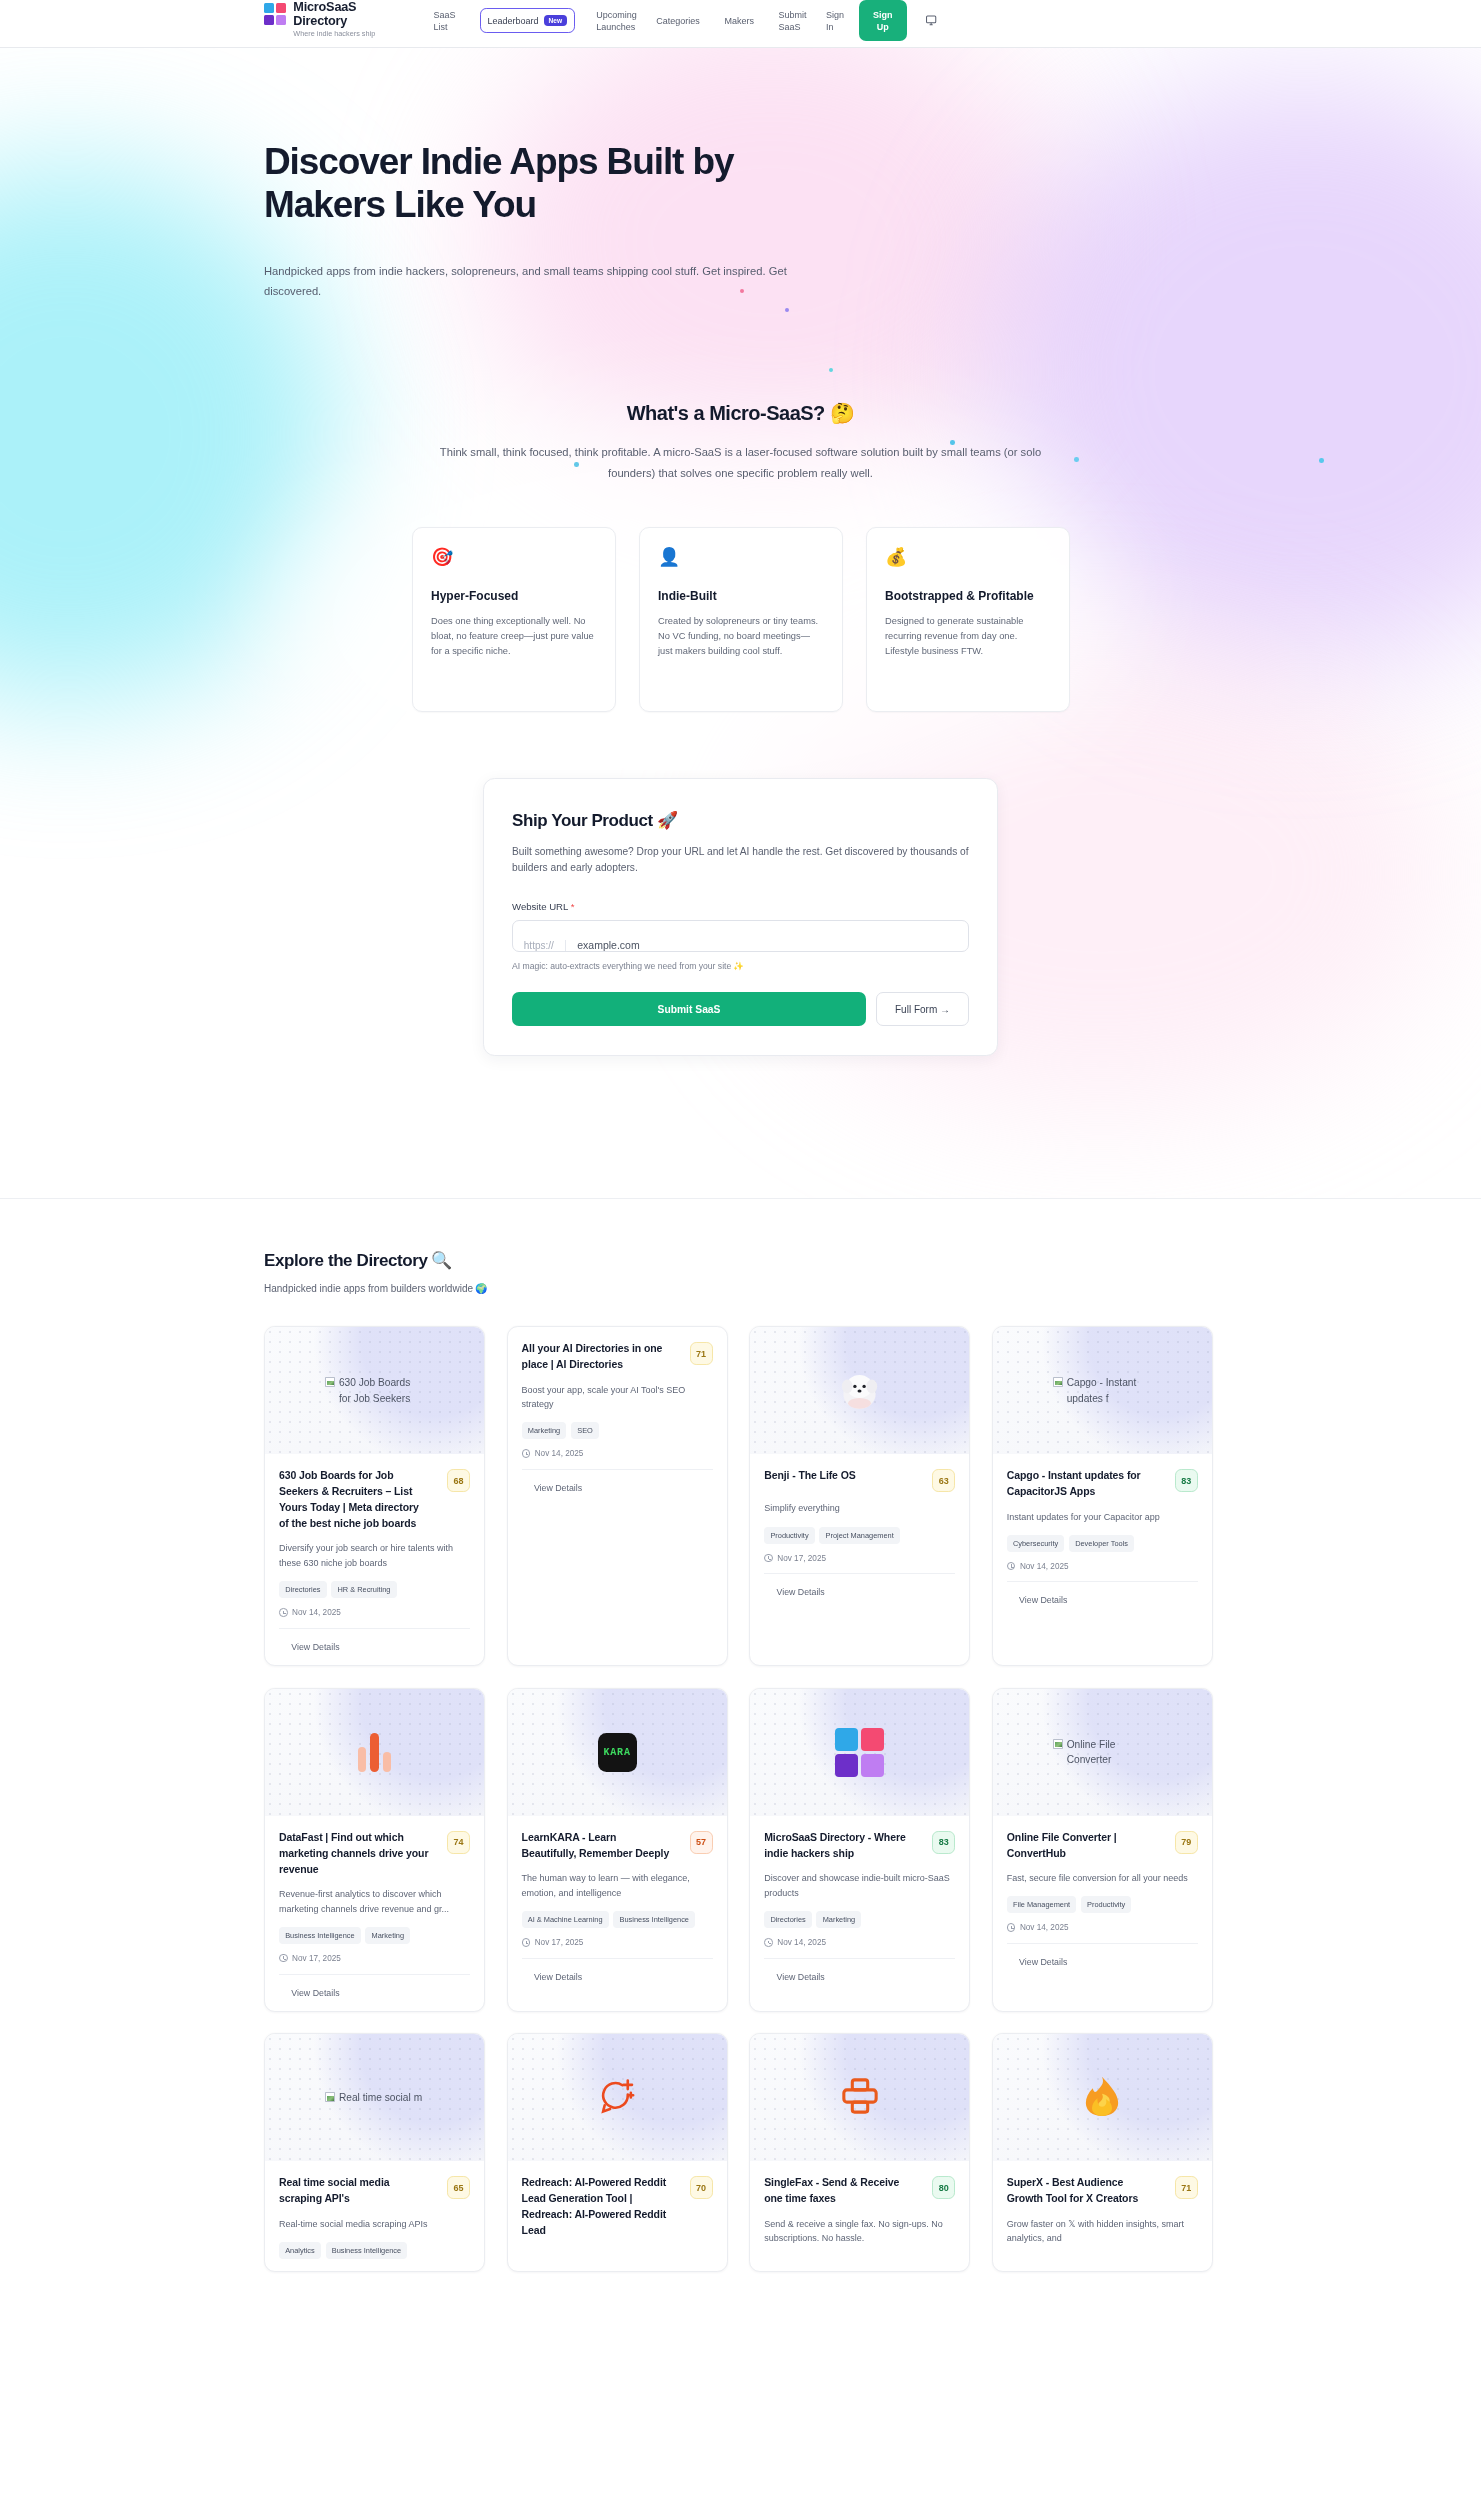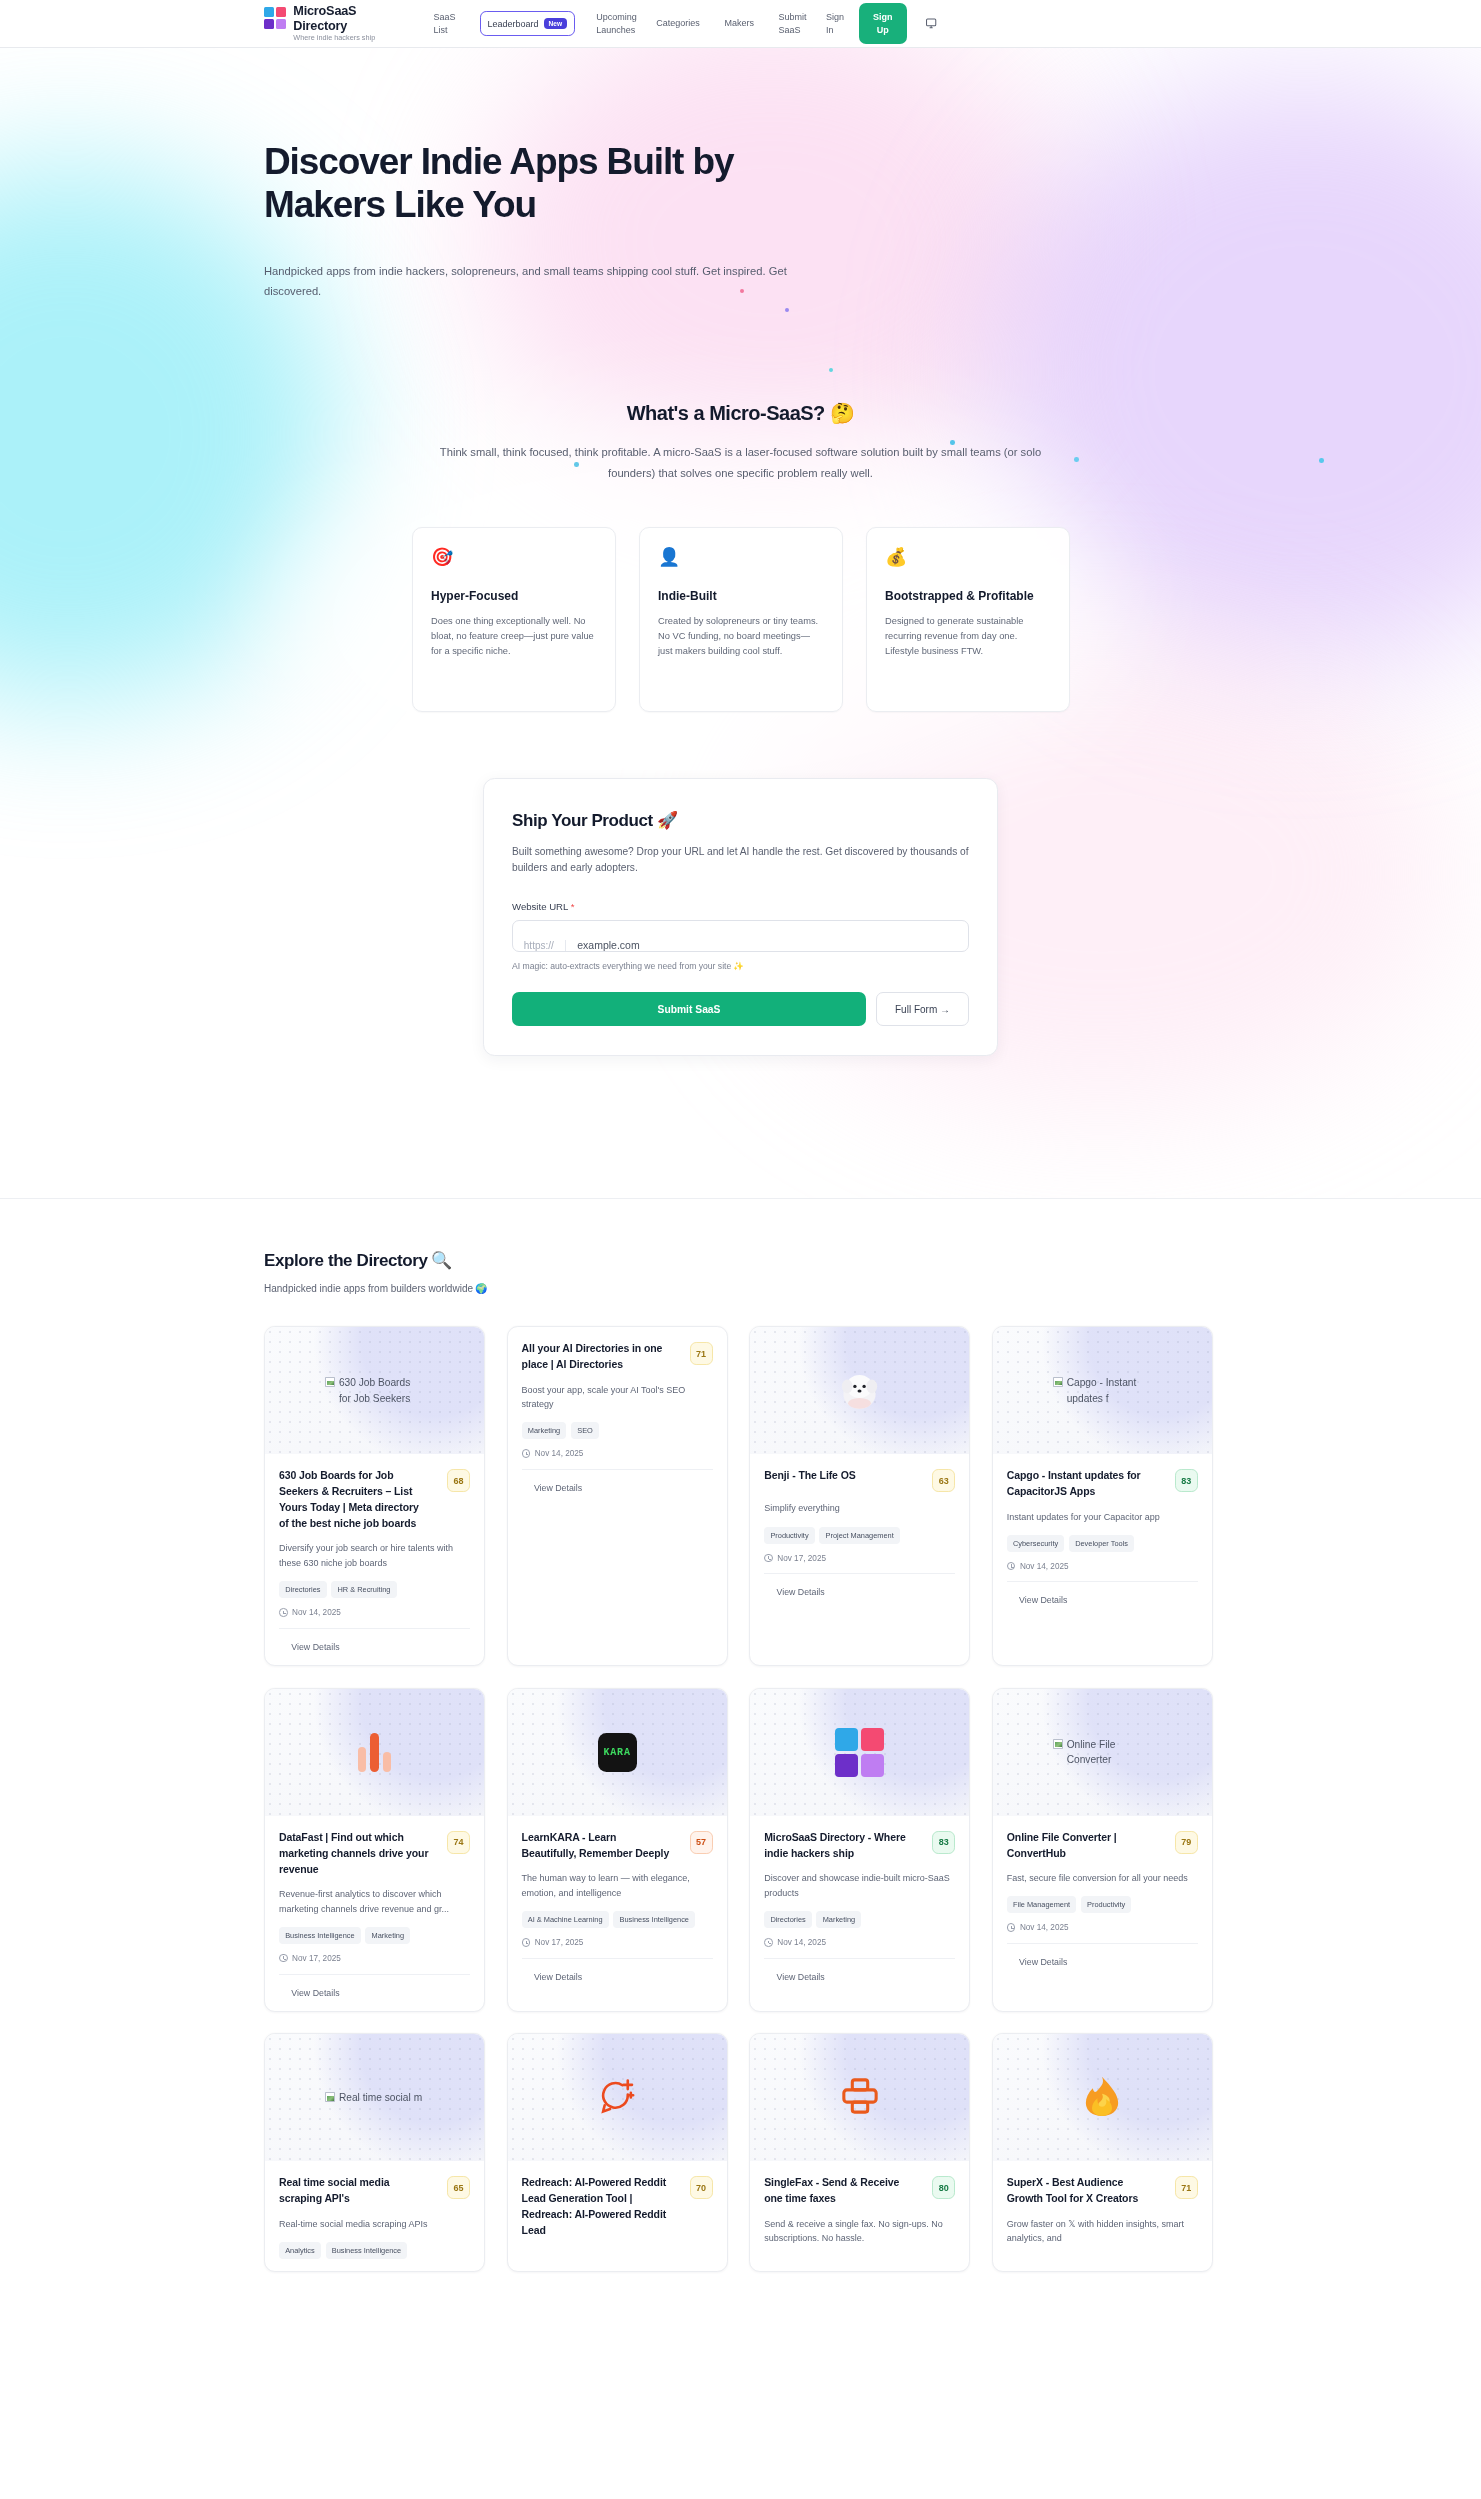--- a/index.html
+++ b/index.html
@@ -9,21 +9,21 @@
     font-family:"Liberation Sans","DejaVu Sans",sans-serif;
     background:#ffffff;color:#1b2236;
     -webkit-font-smoothing:antialiased;
     width:1481px;min-height:2500px;position:relative;overflow-x:hidden;
   }
 
   
   .nav{
     position:relative;z-index:50;height:48px;width:100%;
     background:#ffffff;border-bottom:0.8px solid #e8eaee;
-    display:flex;align-items:center;padding:0 0 0 264px;
+    display:flex;align-items:flex-start;padding:0 0 0 264px;
   }
   .brand{display:flex;align-items:flex-start;gap:7.7px;margin-right:46px;}
   .brand-logo{width:21.6px;height:21.6px;display:grid;grid-template-columns:10px 10px;grid-template-rows:10px 10px;gap:1.5px;margin-top:3.1px;flex:0 0 auto;}
   .bl{border-radius:1.5px;}
   .bl1{background:#2fa8e8;} .bl2{background:#f44a72;}
   .bl3{background:#6d2fc9;} .bl4{background:#bf7df2;}
   .brand-txt{line-height:1.12;}
   .brand-name{font-size:12.7px;font-weight:700;letter-spacing:-0.2px;color:#161d2f;max-width:74px;}
   .brand-sub{font-size:7.3px;color:#8a8f9c;margin-top:1.5px;max-width:93px;line-height:1.15;}
   .nav-links{display:flex;align-items:center;gap:0px;}

